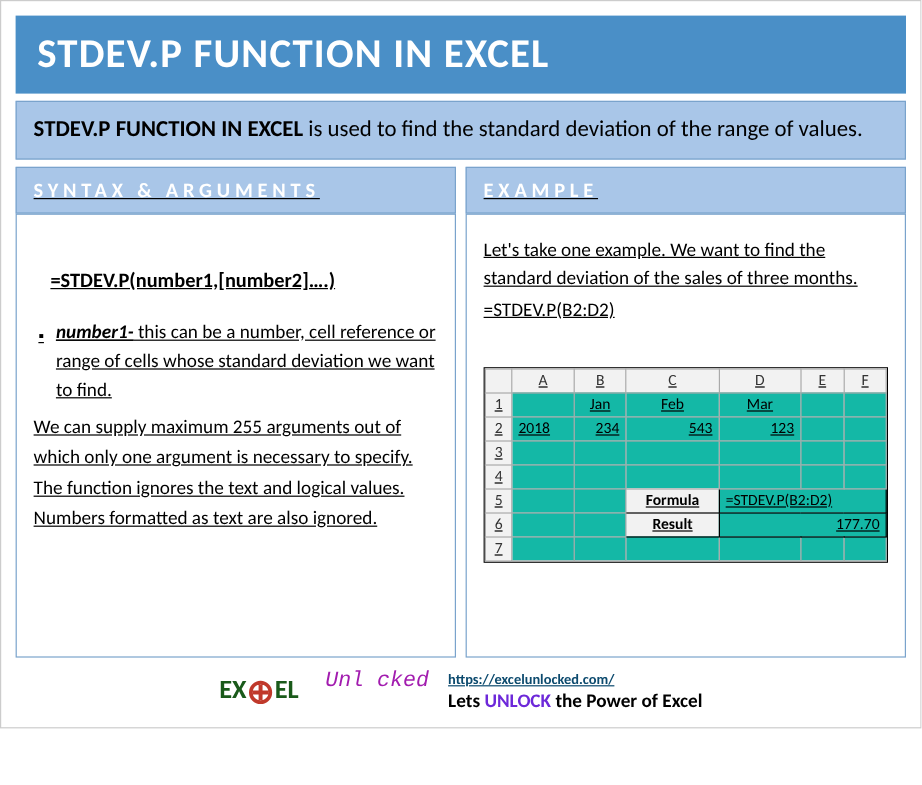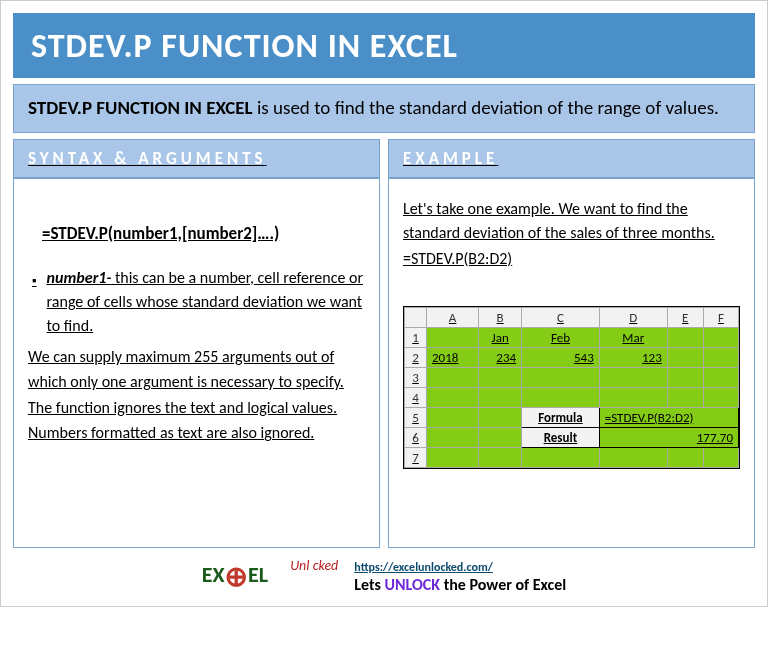--- a/index.html
+++ b/index.html
@@ -16,32 +16,32 @@
 .syntax-formula { font-weight: bold; margin: 26px 0 22px 14px; font-size: 17px; }
 .arg-list { list-style: none; padding-left: 4px; }
 .arg-list li { display: flex; align-items: flex-start; margin-bottom: 6px; font-size: 16px; line-height: 1.5; }
 .bullet { margin-right: 10px; font-size: 13px; margin-top: 5px; }
 .arg-name { font-weight: bold; font-style: italic; text-decoration: underline; }
 .syntax-note { font-size: 16px; line-height: 1.6; margin-top: 2px; }
 .example-intro { font-size: 16px; line-height: 1.5; margin-bottom: 4px; }
 .example-formula { font-size: 16px; margin-bottom: 38px; }
 .mini-sheet { border: 1px solid #000; font-size: 13px; }
 .mini-sheet table { border-collapse: collapse; width: 100%; }
-.mini-sheet td, .mini-sheet th { border: 1px solid #aaa; padding: 2px 5px; height: 20px; background: #84cc16; }
+.mini-sheet td, .mini-sheet th { border: 1px solid #aaa; padding: 2px 5px; height: 20px; background: #14b8a6; }
 .mini-sheet th { background: #f2f2f2; font-weight: normal; text-align: center; color: #333; }
 .mini-sheet .rowhead { background: #f2f2f2; text-align: center; width: 22px; color: #333; }
 .mini-sheet .rcell { text-align: right; }
 .mini-sheet .ccell { text-align: center; }
 .mini-sheet .lcell { text-align: left; }
 .mini-sheet .fcell { background: #f2f2f2; font-weight: bold; text-align: center; border: 1px solid #000; }
 .mini-sheet .vcell { border: 1px solid #000; }
 .footer { display: flex; align-items: center; justify-content: center; gap: 16px; padding: 8px 0 0 0; }
 .logo-top { font-size: 22px; font-weight: bold; color: #1a5a1a; display:flex; align-items:center; }
 .logo-stack { display: flex; flex-direction: row; align-items: flex-start; line-height: 1; }
-.logo-bottom { font-size: 14px; font-style: italic; color: #b91c1c; margin-left: 22px; margin-top: -2px; }
+.logo-bottom { font-size: 18px; font-style: italic; color: #a21caf; margin-left: 22px; margin-top: -2px; font-family: Liberation Mono, monospace; }
 .footer-text { text-align: left; }
 .footer-link { color: #0c4a6e; text-decoration: underline; font-size: 12px; font-weight: bold; }
 .footer-tag { font-size: 16px; font-weight: bold; }
 .footer-tag .unlock { color: #6d28d9; text-align: center; }
 </style>
 </head>
 <body>
 
 <div class="page">
   <div class="title-banner">STDEV.P FUNCTION IN EXCEL</div>

